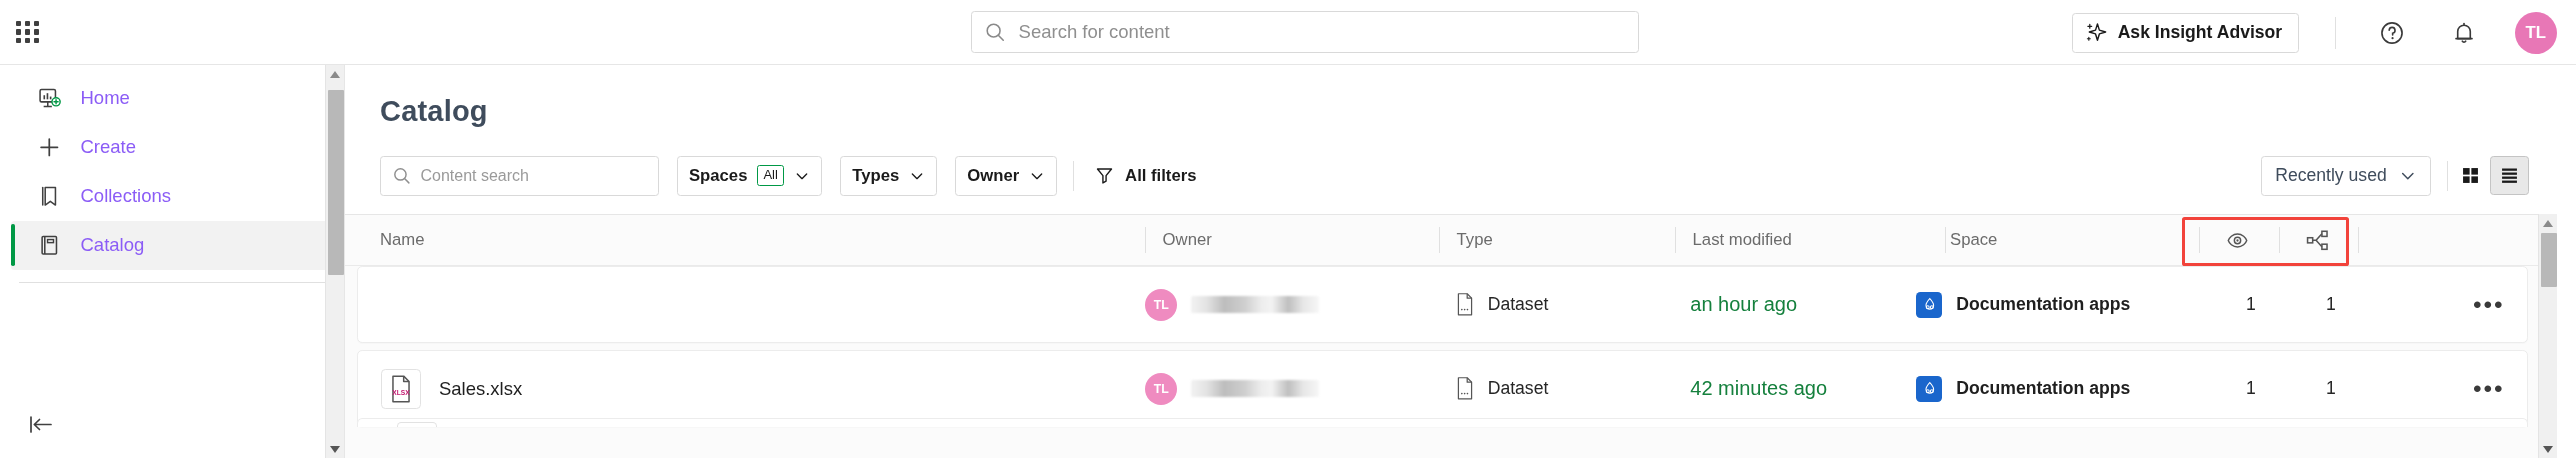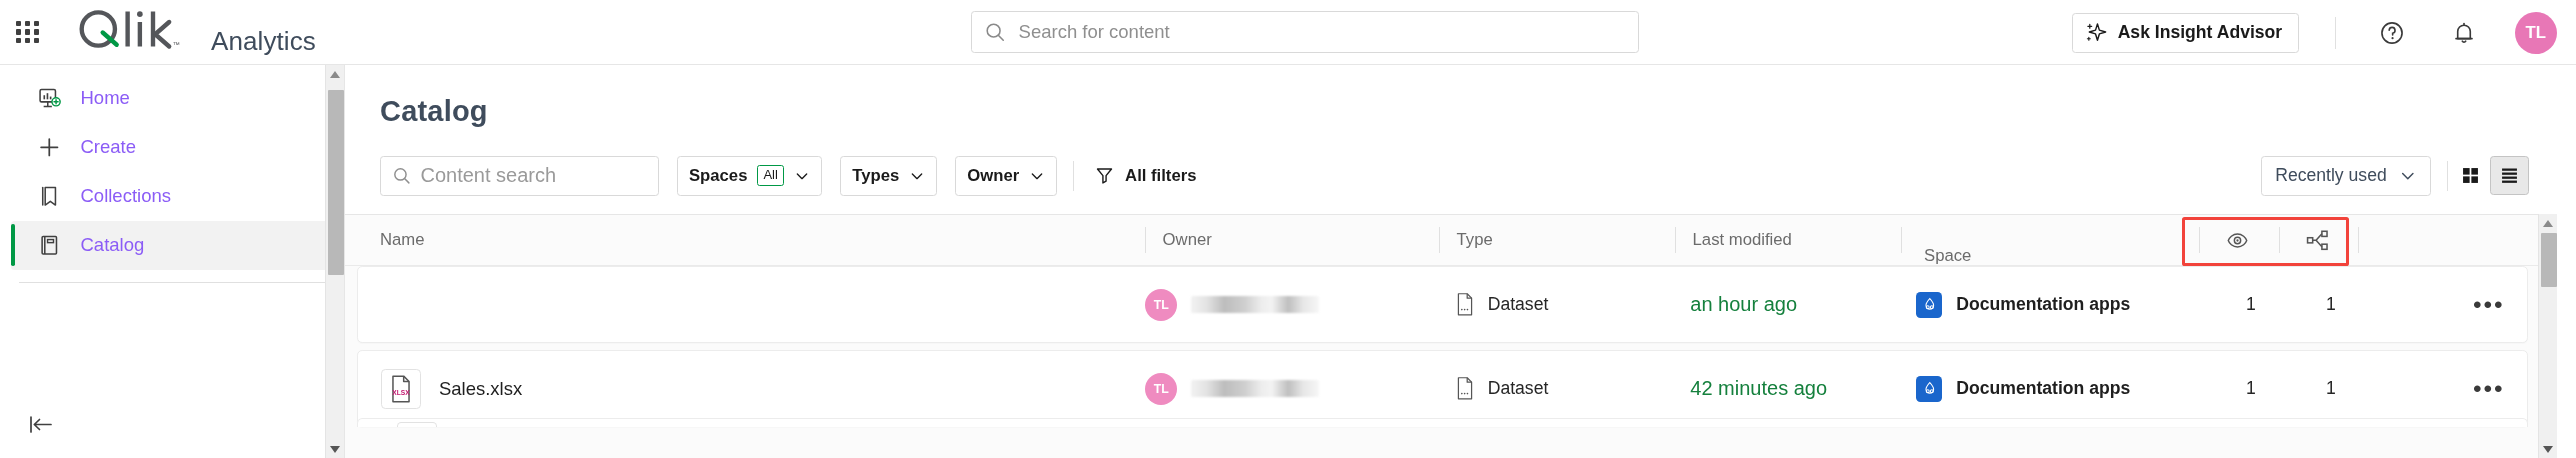--- a/index.html
+++ b/index.html
@@ -133,21 +133,21 @@
   .toolbar {
     position: absolute; top: 84px; left: 0; right: 0; height: 53px;
     display: flex; align-items: center; padding-left: 35px;
   }
   .content-search {
     width: 279px; height: 40px;
     border: 0.9px solid #d9d9d9; border-radius: 3.5px;
     display: flex; align-items: center; padding-left: 10.5px;
     background: #fff;
   }
-  .content-search .ph { font-size: 20px; color: #9a9a9a; margin-left: 9.7px; }
+  .content-search .ph { font-size: 16px; color: #9a9a9a; margin-left: 9.7px; }
 
   .chip {
     height: 40px; display: flex; align-items: center; gap: 9.7px;
     padding: 0 11.4px; margin-left: 17.6px;
     border: 0.9px solid #d9d9d9; border-radius: 3.5px;
     background: #fff; cursor: pointer; white-space: nowrap;
   }
   .chip-label { font-size: 16.7px; color: #1a1a1a; font-weight: 600; }
   .badge-all {
     font-size: 13px; color: #1a1a1a;
@@ -277,35 +277,20 @@
       <i></i>
       <i></i>
       <i></i>
       <i></i>
       <i></i>
       <i></i>
       <i></i>
       <i></i>
   </div>
 
-  <div class="brand">
-    <div class="qlik-logo">
-      <svg width="119" height="42" viewBox="0 0 135 48" xmlns="http://www.w3.org/2000/svg">
-        <circle cx="25" cy="24" r="19" fill="none" stroke="#54565a" stroke-width="5"></circle>
-        <path d="M30 28 L46 42" stroke="#009845" stroke-width="5" stroke-linecap="round" fill="none"></path>
-        <rect x="56" y="4" width="5" height="40" fill="#54565a"></rect>
-        <rect x="70" y="16" width="5" height="28" fill="#54565a"></rect>
-        <circle cx="72.5" cy="7" r="3.2" fill="#54565a"></circle>
-        <rect x="85" y="4" width="5" height="40" fill="#54565a"></rect>
-        <path d="M90 30 L106 16 M90 30 L106 44" stroke="#54565a" stroke-width="5" fill="none" stroke-linecap="round"></path>
-        <text x="110" y="44" font-size="8" fill="#54565a" font-family="Liberation Sans, sans-serif">™</text>
-      </svg>
-    </div>
-    <div class="brand-app">Analytics</div>
-  </div>
 
   <div class="search-wrap">
     <div class="search-box">
       <svg width="22" height="22" viewBox="0 0 24 24">
         <circle cx="10.5" cy="10.5" r="7" fill="none" stroke="#8a8a8a" stroke-width="1.7"></circle>
         <line x1="15.6" y1="15.6" x2="21" y2="21" stroke="#8a8a8a" stroke-width="1.7" stroke-linecap="round"></line>
       </svg>
       <div class="ph">Search for content</div>
     </div>
   </div>
@@ -495,21 +480,21 @@
           <span>Owner</span>
       </div>
       <div class="th" style="left:1094px;position:absolute;padding-left:17.6px;">
         <span class="vline"></span>
           <span>Type</span>
       </div>
       <div class="th" style="left:1330px;position:absolute;padding-left:17.6px;">
         <span class="vline"></span>
           <span>Last modified</span>
       </div>
-      <div class="th" style="left:1556px;position:absolute;padding-left:23px;align-items:flex-end;">
+      <div class="th" style="left:1600px;position:absolute;padding-left:5px;">
         <span class="vline"></span>
           <span>Space</span>
       </div>
 
       <div class="th" style="left:1854px;position:absolute;width:77px;justify-content:center;">
         <span class="vline"></span>
         <svg width="23" height="23" viewBox="0 0 24 24">
           <path d="M12 5.2c5 0 8.8 4.2 9.6 6.8-.8 2.6-4.6 6.8-9.6 6.8S3.2 14.6 2.4 12C3.2 9.4 7 5.2 12 5.2z" fill="none" stroke="#555" stroke-width="1.5"></path>
           <circle cx="12" cy="12" r="3.3" fill="none" stroke="#555" stroke-width="1.5"></circle>
           <circle cx="12" cy="12" r="1.2" fill="#555"></circle>

